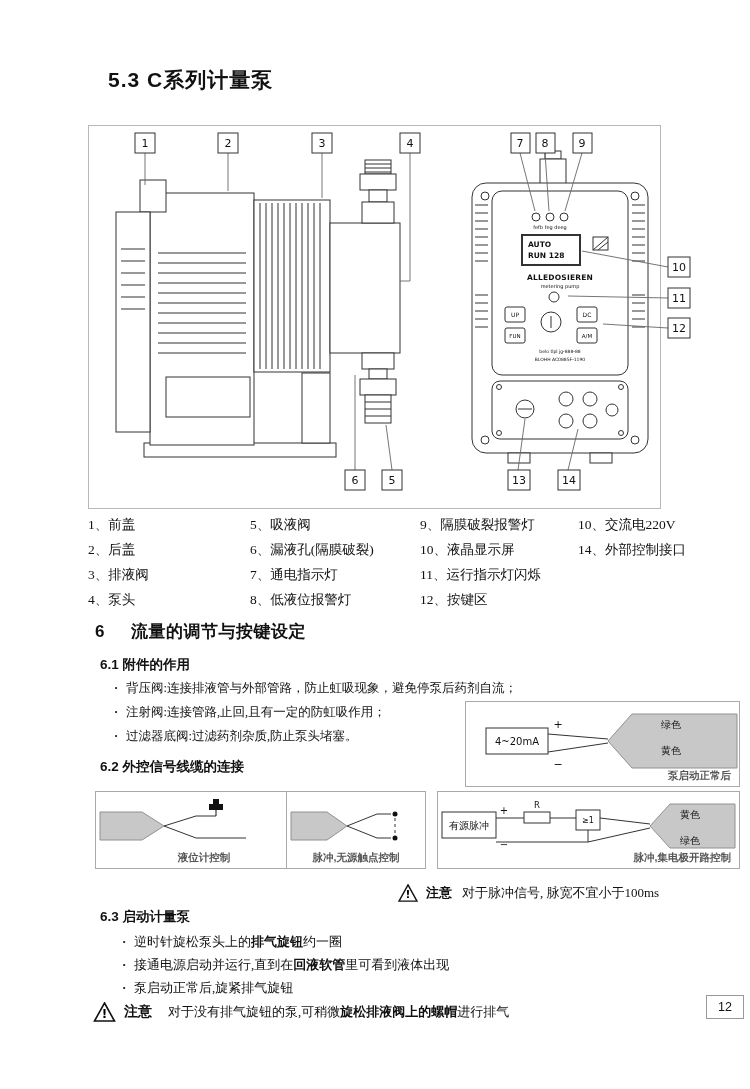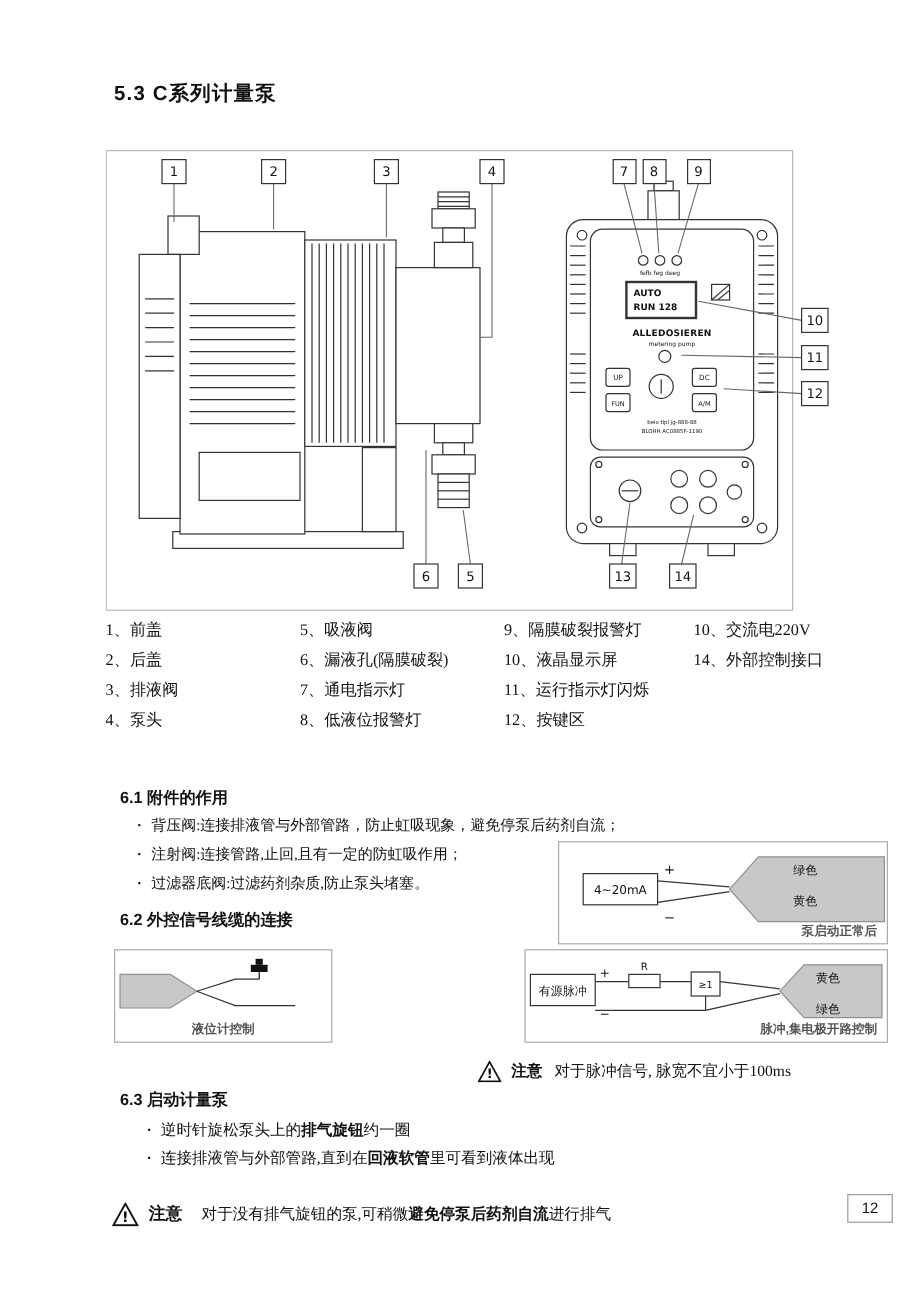--- a/index.html
+++ b/index.html
@@ -1,20 +1,20 @@
 <!DOCTYPE html>
 <html><head>
 <meta charset="utf-8">
 <style>
   *{box-sizing:border-box;margin:0;padding:0}
   body{background:#fff}
   .page{position:relative;width:750px;height:1089px;background:#fff;color:#111;
         font-family:"Liberation Serif",serif;overflow:hidden}
   .hd{font-family:"Liberation Sans",sans-serif;font-weight:bold;position:absolute;white-space:nowrap}
-  .title{left:95px;top:66px;font-size:17px;letter-spacing:1px}
+  .title{left:108px;top:66px;font-size:21px;letter-spacing:1px}
   .figure{position:absolute;left:88px;top:125px;width:620px;height:388px}
   .fig-svg text{font-family:"DejaVu Sans",sans-serif;fill:#111;stroke:none}
   .t45{font-size:4.5px;fill:#444}
   .t5{font-size:5px;fill:#333}
   .t55{font-size:5.5px}
   .t6{font-size:6px}
   .t7b{font-size:7.5px;font-weight:bold;font-family:"DejaVu Sans Mono",monospace}
   .t7bb{font-size:7.5px;font-weight:bold;letter-spacing:.2px}
   .tcall{font-size:11px}
   .legend{position:absolute;top:512px;left:0;width:750px;font-size:13.5px}
@@ -27,21 +27,21 @@
   .h62{left:100px;top:758px;font-size:13.5px}
   .h63{left:100px;top:908px;font-size:13.5px}
   .bullets61{position:absolute;left:112px;top:676px;font-size:12.5px}
   .bullets61 .bullet{height:24px;line-height:24px;white-space:nowrap}
   .bullets63{position:absolute;left:120px;top:930px;font-size:13px}
   .bullets63 .bullet{height:23px;line-height:23px;white-space:nowrap}
   .bullet{position:relative;padding-left:14px}
   .bullet::before{content:"·";position:absolute;left:2px;font-weight:bold}
   .sigbox{position:absolute;border:1px solid #aaa;background:#fff}
   .analog{left:465px;top:701px;width:275px;height:86px}
-  .level{left:95px;top:791px;width:182px;height:78px}
+  .level{left:95px;top:791px;width:218px;height:78px}
   .passive{left:286px;top:791px;width:140px;height:78px}
   .active{left:437px;top:791px;width:303px;height:78px}
   .sigbox svg{display:block}
   .smallsvg text{font-family:"DejaVu Sans",sans-serif;fill:#111}
   .caption{position:absolute;font-family:"Liberation Sans",sans-serif;font-size:10.5px;
            font-weight:bold;color:#555;bottom:3px;white-space:nowrap}
   .cap-r{right:8px}
   .cap-c{left:50%;transform:translateX(-50%)}
   .note{position:absolute;display:flex;align-items:center;font-size:13px;white-space:nowrap}
   .note62{left:398px;top:884px}
@@ -308,20 +308,23 @@
       <div class="li">10、液晶显示屏</div>
       <div class="li">11、运行指示灯闪烁</div>
       <div class="li">12、按键区</div>
     </div>
     <div class="legend-col c4">
       <div class="li">10、交流电220V</div>
       <div class="li">14、外部控制接口</div>
     </div>
   </div>
 
+  <div class="hd h6">
+    <span class="n">6</span><span>流量的调节与按键设定</span>
+  </div>
 
   <div class="hd h61">6.1  附件的作用</div>
 
   <div class="bullets61">
     <div class="bullet">背压阀:连接排液管与外部管路，防止虹吸现象，避免停泵后药剂自流；</div>
     <div class="bullet">注射阀:连接管路,止回,且有一定的防虹吸作用；</div>
     <div class="bullet">过滤器底阀:过滤药剂杂质,防止泵头堵塞。</div>
   </div>
 
   <div class="sigbox analog">
@@ -348,20 +351,33 @@
       <polyline points="68,28 100,40 150,40" fill="none" stroke="#333"></polyline>
       <g>
         <line x1="120" y1="18" x2="120" y2="12" stroke="#111"></line>
         <rect x="113" y="6" width="14" height="6" fill="#111"></rect>
         <rect x="117" y="1" width="6" height="5" fill="#111"></rect>
       </g>
     </svg>
     <div class="caption cap-c">液位计控制</div>
   </div>
 
+  <div class="sigbox passive">
+    <svg class="smallsvg" width="136" height="56" viewBox="0 0 136 56" style="margin-top:6px">
+      <polygon points="4,14 40,14 60,28 40,42 4,42" fill="#c8c8c8" stroke="#909090"></polygon>
+      <polyline points="60,28 90,16 104,16" fill="none" stroke="#333"></polyline>
+      <polyline points="60,28 90,40 104,40" fill="none" stroke="#333"></polyline>
+      <g>
+        <circle cx="108" cy="16" r="2.5" fill="#111"></circle>
+        <circle cx="108" cy="40" r="2.5" fill="#111"></circle>
+        <line x1="108" y1="20" x2="108" y2="36" stroke="#333" stroke-dasharray="3,3"></line>
+      </g>
+    </svg>
+    <div class="caption cap-c">脉冲,无源触点控制</div>
+  </div>
 
   <div class="sigbox active">
     <svg class="smallsvg" width="301" height="58" viewBox="0 0 301 58" style="margin-top:4px">
       <polygon points="212,30 232,8 297,8 297,52 232,52" fill="#c8c8c8" stroke="#909090"></polygon>
       <rect x="4" y="16" width="54" height="26" fill="#fff" stroke="#333"></rect>
       <text x="31" y="33" font-size="10" text-anchor="middle">有源脉冲</text>
       <text x="66" y="18" font-size="10" text-anchor="middle">+</text>
       <text x="66" y="52" font-size="10" text-anchor="middle">−</text>
       <line x1="58" y1="22" x2="86" y2="22" stroke="#333"></line>
       <rect x="86" y="16" width="26" height="11" fill="#fff" stroke="#333"></rect>
@@ -385,27 +401,28 @@
       <text x="11" y="16" text-anchor="middle" font-size="12" font-weight="bold" style="font-family:'DejaVu Sans',sans-serif">!</text>
     </svg>
     <span class="note-label">注意</span>
     <span>对于脉冲信号, 脉宽不宜小于100ms</span>
   </div>
 
   <div class="hd h63">6.3  启动计量泵</div>
 
   <div class="bullets63">
     <div class="bullet"><span>逆时针旋松泵头上的</span><b class="seg">排气旋钮</b><span>约一圈</span></div>
-    <div class="bullet"><span>连接排液管与外部管路,直到在</span><b class="seg">回液软管</b><span>里可看到液体出现</span></div>
+    <div class="bullet"><span>接通电源启动并运行,直到在</span><b class="seg">回液软管</b><span>里可看到液体出现</span></div>
+    <div class="bullet"><span>泵启动正常后,旋紧排气旋钮</span><b class="seg"></b><span></span></div>
   </div>
 
   <div class="note note63">
     <svg width="23" height="20" viewBox="0 0 22 20">
       <polygon points="11,1 21,19 1,19" fill="#fff" stroke="#111" stroke-width="1.6"></polygon>
       <text x="11" y="16" text-anchor="middle" font-size="12" font-weight="bold" style="font-family:'DejaVu Sans',sans-serif">!</text>
     </svg>
     <span class="note-label">注意</span>
-    <span><span>对于没有排气旋钮的泵,可稍微</span><b class="seg">避免停泵后药剂自流</b><span>进行排气</span></span>
+    <span><span>对于没有排气旋钮的泵,可稍微</span><b class="seg">旋松排液阀上的螺帽</b><span>进行排气</span></span>
   </div>
 
   <div class="pagenum">12</div>
 
 </div>
 
 </body></html>

